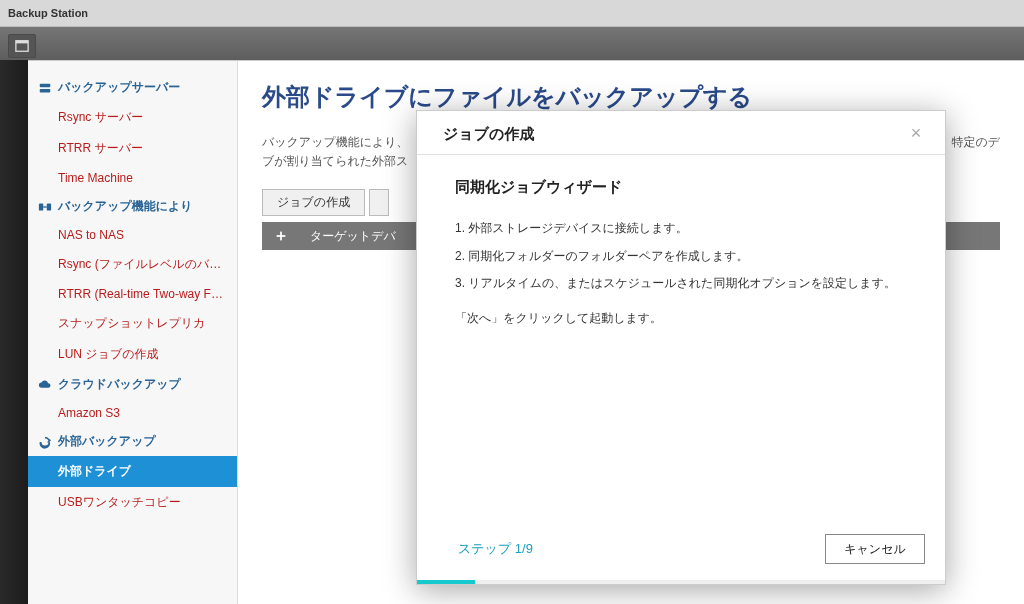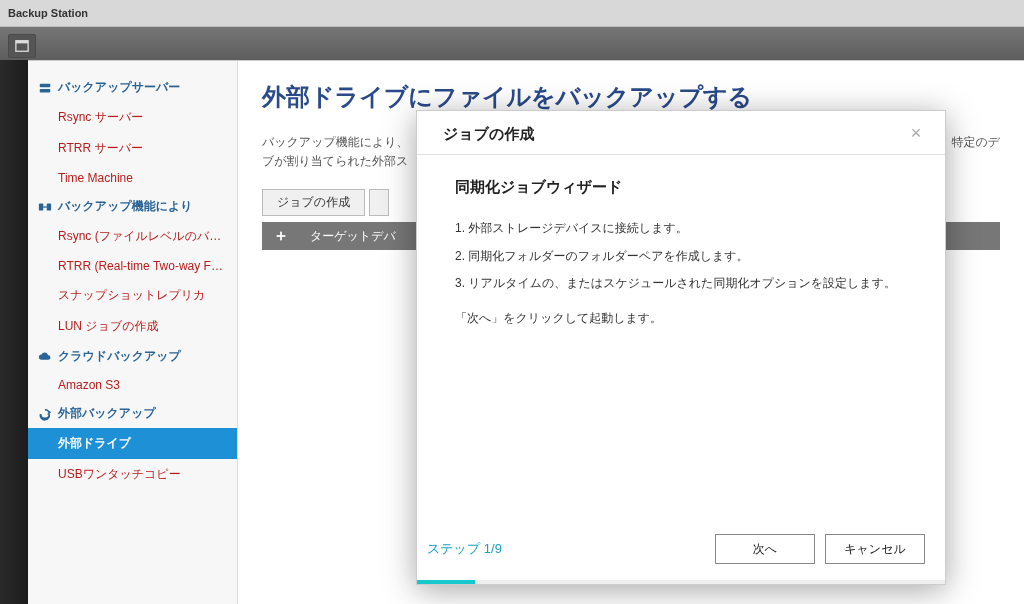--- a/index.html
+++ b/index.html
@@ -28,21 +28,21 @@
 .modal { position: absolute; top: 110px; left: 416px; width: 530px; height: 475px; background: #fff; box-shadow: 0 5px 30px rgba(0,0,0,.35); display: flex; flex-direction: column; border: 1px solid #ccc; }
 .modal-header { display: flex; align-items: center; padding: 14px 20px 10px 26px; }
 .modal-title { font-size: 15px; font-weight: bold; color: #222; flex: 1; }
 .modal-close { width: 18px; height: 18px; color: #aaa; cursor: pointer; font-size: 18px; line-height: 14px; text-align: center; }
 .modal-divider { height: 1px; background: #e0e0e0; margin: 0; }
 .modal-body { padding: 18px 28px 0 38px; flex: 1; font-size: 12px; color: #333; line-height: 1.8; }
 .wizard-subtitle { font-weight: bold; font-size: 15px; color: #222; margin-bottom: 18px; }
 .wizard-text { margin-bottom: 6px; }
 .wizard-step { margin-bottom: 6px; }
 .wizard-note { margin-top: 13px; }
-.modal-footer { display: flex; align-items: center; padding: 12px 20px 16px 10px; gap: 10px; }
+.modal-footer { display: flex; align-items: center; padding: 12px 20px 16px 41px; gap: 20px; }
 .step-indicator { color: #1aa0c0; font-size: 13px; }
 .footer-spacer { flex: 1; }
 .modal-btn { border: 1px solid #888; background: #fff; width: 100px; height: 30px; font-size: 12px; color: #222; cursor: pointer; }
 .progress-strip { height: 4px; background: #eee; position: relative; }
 .progress-fill { position: absolute; left: 0; top: 0; bottom: 0; width: 11%; background: #16c9cf; }
 .left-edge { position: absolute; top: 60px; left: 0; width: 28px; bottom: 0; background: linear-gradient(90deg,#2a2a2a,#1c1c1c); }
 </style>
 </head>
 <body>
 
@@ -74,20 +74,21 @@
       <div class="sb-item">Time Machine</div>
 
       <div class="group-header">
         <svg viewBox="0 0 16 16">
             <rect x="1" y="4" width="5" height="8" rx="1"></rect>
             <rect x="10" y="4" width="5" height="8" rx="1"></rect>
             <path d="M6 8h4" stroke="#2a6496" stroke-width="1.5"></path>
           </svg>
         <span>バックアップ機能により</span>
       </div>
+      <div class="sb-item">NAS to NAS</div>
       <div class="sb-item">Rsync (ファイルレベルのバック...</div>
       <div class="sb-item">RTRR (Real-time Two-way Folde...</div>
       <div class="sb-item">スナップショットレプリカ</div>
       <div class="sb-item">LUN ジョブの作成</div>
 
       <div class="group-header">
         <svg viewBox="0 0 16 16">
             <path d="M4 11a3 3 0 010-6 4 4 0 017.5 1A2.5 2.5 0 0112 11z"></path>
           </svg>
         <span>クラウドバックアップ</span>
@@ -140,20 +141,19 @@
     <div class="modal-body">
       <div class="wizard-subtitle">同期化ジョブウィザード</div>
       <div class="wizard-step">1. 外部ストレージデバイスに接続します。</div>
       <div class="wizard-step">2. 同期化フォルダーのフォルダーペアを作成します。</div>
       <div class="wizard-step">3. リアルタイムの、またはスケジュールされた同期化オプションを設定します。</div>
       <div class="wizard-note">「次へ」をクリックして起動します。</div>
     </div>
     <div class="modal-footer">
       <span class="step-indicator">ステップ 1/9</span>
       <div class="footer-spacer"></div>
-      <button class="modal-btn">次へ</button>
       <button class="modal-btn">キャンセル</button>
     </div>
     <div class="progress-strip">
       <div class="progress-fill"></div>
     </div>
   </div>
 </div>
 
 </body></html>

